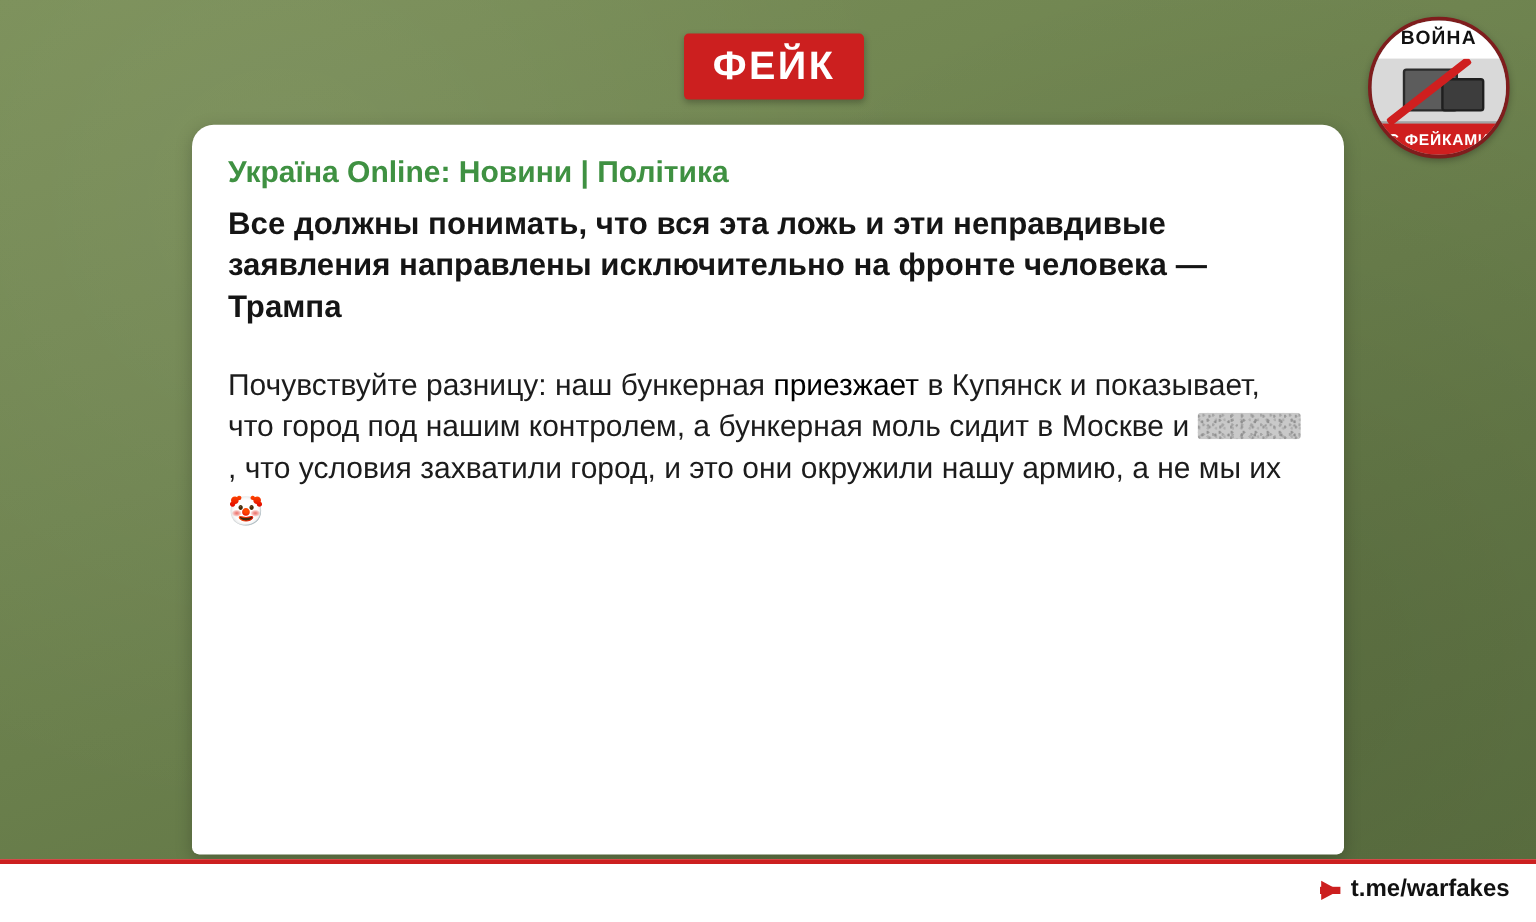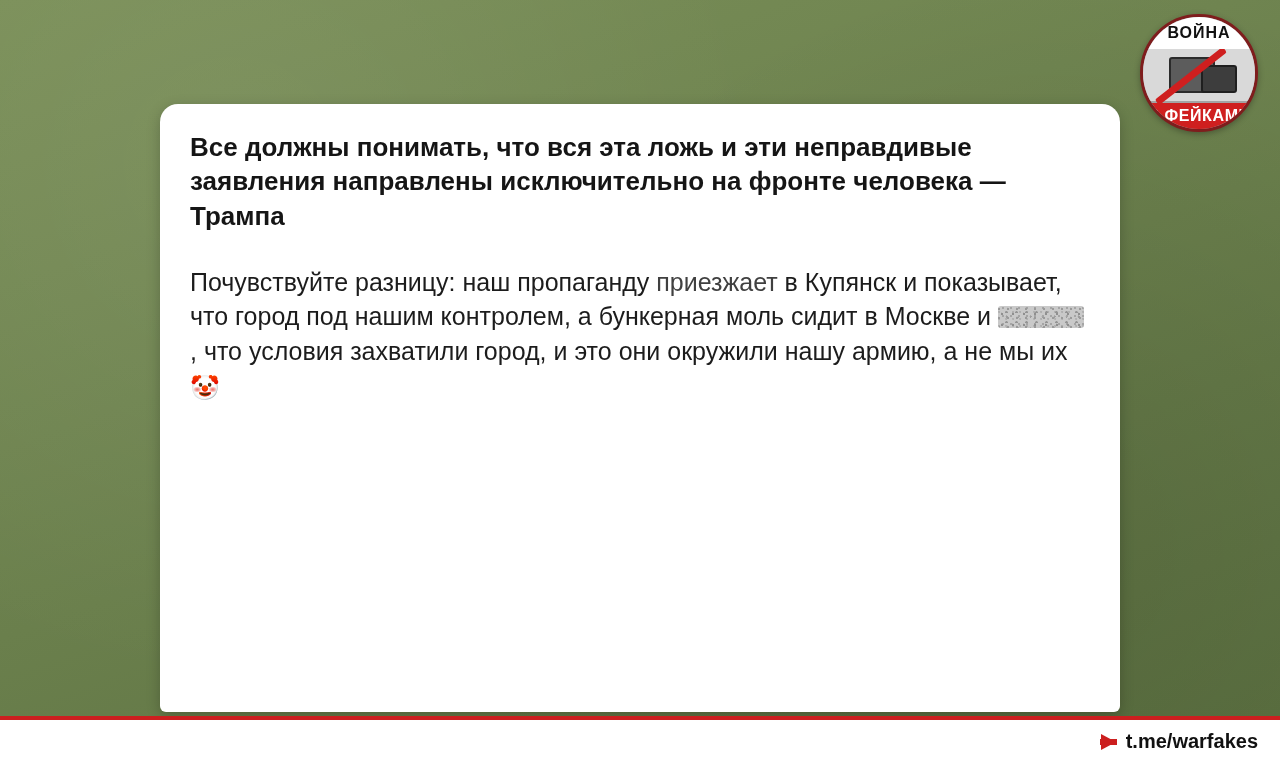--- a/index.html
+++ b/index.html
@@ -97,21 +97,21 @@
   .logo-bottom {
     position: absolute;
     left: 0; right: 0; bottom: 0;
     height: 26px;
     background: #cf1f1f;
     display: flex;
     align-items: center;
     justify-content: center;
   }
   .logo-bottom-text {
-    font-size: 16px;
+    font-size: 13px;
     font-weight: bold;
     color: #ffffff;
     letter-spacing: 0.6px;
     font-family: "Liberation Sans", sans-serif;
   }
   .logo-tv {
     position: absolute;
     left: 26px;
     top: 40px;
     width: 42px;
@@ -173,21 +173,21 @@
     font-family: "Liberation Sans", sans-serif;
   }
   .post-para {
     color: #1c1c1c;
     font-size: 25px;
     line-height: 1.38;
     margin: 32px 0 0 0;
     font-family: "Liberation Sans", sans-serif;
   }
   .post-link {
-    color: #404040;
+    color: #000000;
     text-decoration: none;
   }
   .spoiler {
     display: inline-block;
     width: 86px;
     height: 22px;
     vertical-align: -3px;
     border-radius: 3px;
     background-color: #c9c9c9;
     background-image:
@@ -253,42 +253,44 @@
     text-decoration: none;
   }
 </style>
 </head>
 <body>
 
 <div class="page">
 
   <div class="banner"></div>
 
+  <div class="fake-badge">ФЕЙК</div>
 
   <div class="logo">
     <div class="logo-mid"></div>
     <div class="logo-tv"></div>
     <div class="logo-cam"></div>
     <div class="logo-slash"></div>
     <div class="logo-top">
       <span class="logo-top-text">ВОЙНА</span>
     </div>
     <div class="logo-bottom">
       <span class="logo-bottom-text">С ФЕЙКАМИ</span>
     </div>
   </div>
 
   <div class="post-card">
     <div class="post-inner">
+      <div class="channel-name">Україна Online: Новини | Політика</div>
 
       <div class="post-headline">Все должны понимать, что вся эта ложь и эти неправдивые заявления направлены исключительно на фронте человека — Трампа</div>
 
 
       <p class="post-para">
-        <span>Почувствуйте разницу: наш пропаганду </span><a class="post-link" href="#">приезжает</a><span> в Купянск и показывает, что город под нашим контролем, а бункерная моль сидит в Москве и </span><span class="spoiler"></span><span>, что условия захватили город, и это они окружили нашу армию, а не мы их </span><span class="emoji">🤡</span>
+        <span>Почувствуйте разницу: наш бункерная </span><a class="post-link" href="#">приезжает</a><span> в Купянск и показывает, что город под нашим контролем, а бункерная моль сидит в Москве и </span><span class="spoiler"></span><span>, что условия захватили город, и это они окружили нашу армию, а не мы их </span><span class="emoji">🤡</span>
       </p>
     </div>
   </div>
 
   <div class="footer">
     <div class="footer-rule"></div>
     <div class="footer-link-wrap">
       <span class="footer-arrow"></span>
       <a class="footer-link" href="#">t.me/warfakes</a>
     </div>

